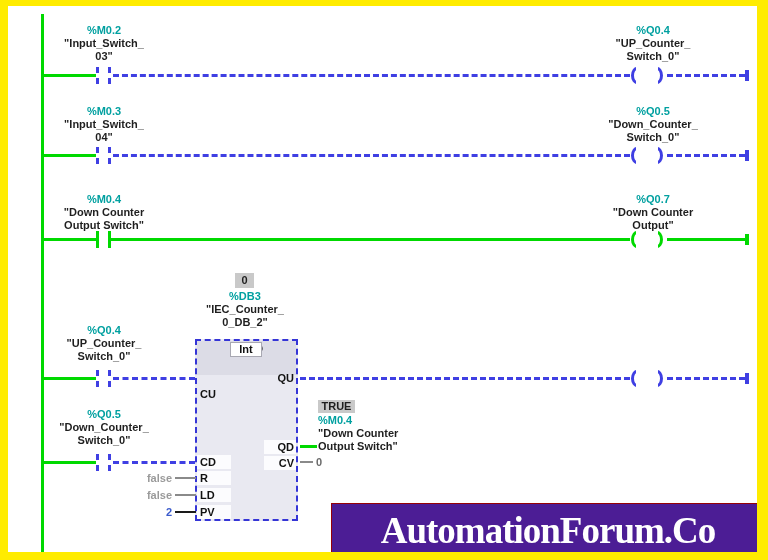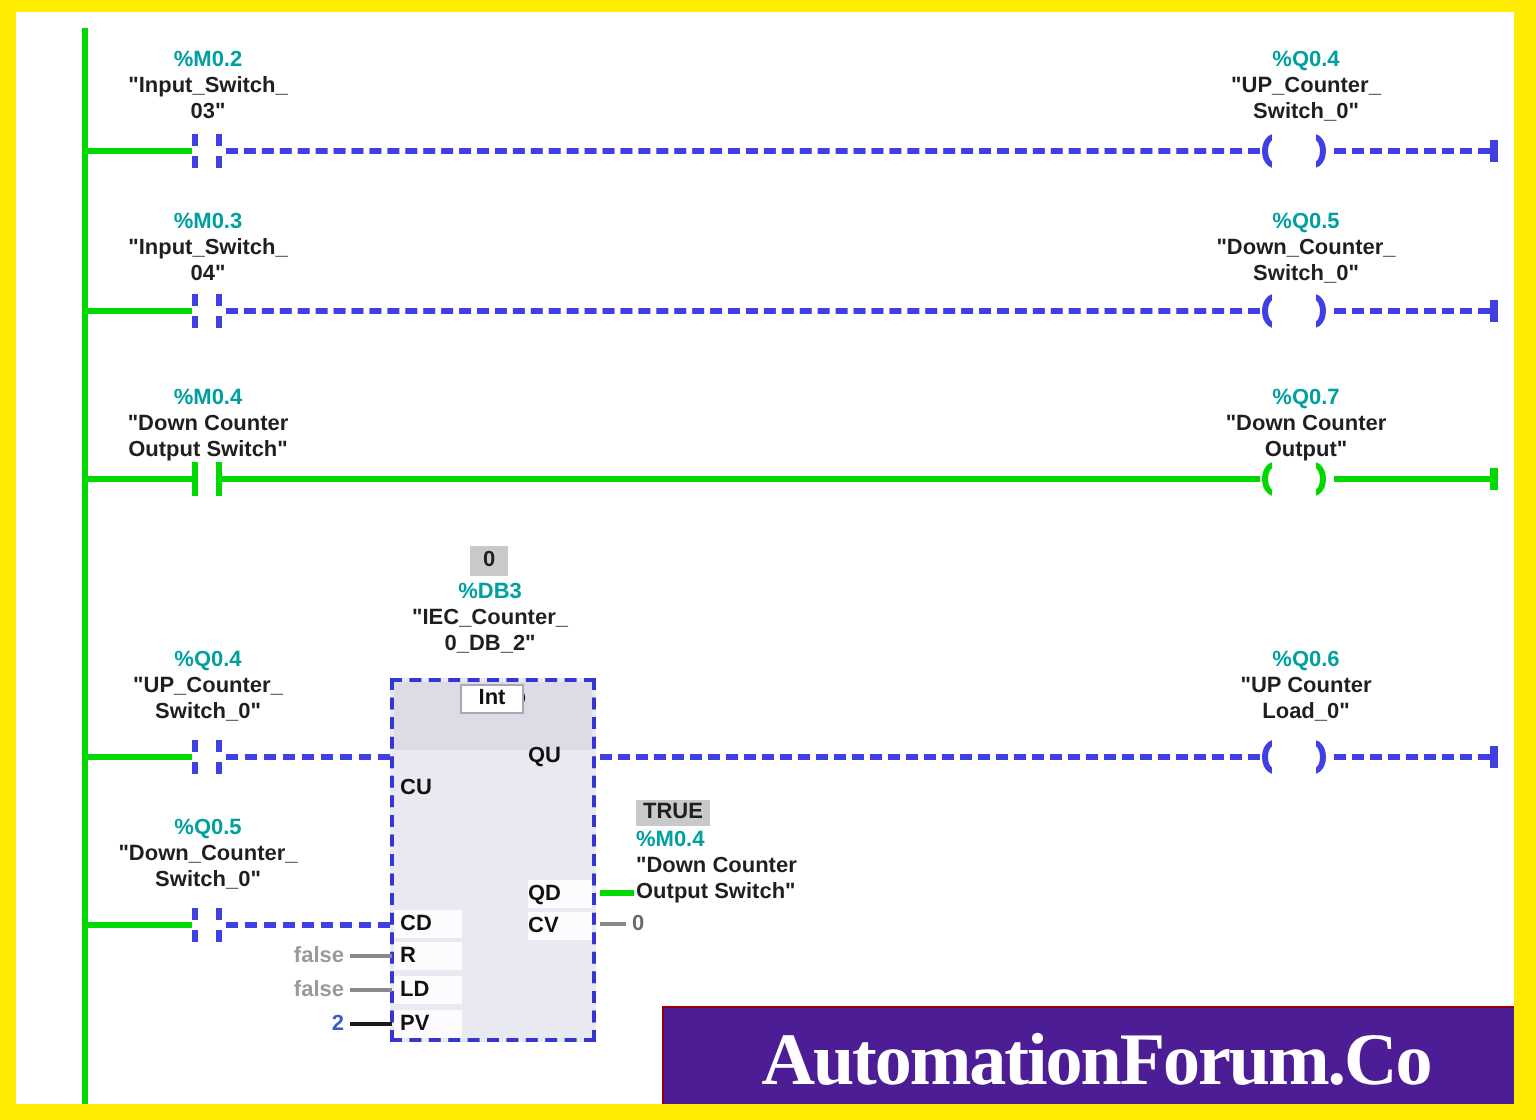--- a/index.html
+++ b/index.html
@@ -23,21 +23,21 @@
   .arc.green{border-color:#00d900;}
   .term-b{position:absolute;width:4px;height:11px;background:#3f3fe3;}
   .term-g{position:absolute;width:4px;height:11px;background:#00d900;}
   .rail{position:absolute;left:33px;top:8px;width:3px;height:544px;background:#00d900;}
   .block{position:absolute;left:187px;top:333px;width:103px;height:182px;background:#e9e9f1;
          border:2px dashed #3535d6;box-sizing:border-box;}
   .block-hd{position:absolute;left:0;top:0;width:100%;height:34px;background:#dcdce6;}
   .badge{position:absolute;background:#c9c9c9;color:#1f1f1f;font-weight:bold;font-size:11px;
          line-height:14px;text-align:center;}
   .port{position:absolute;font-size:11px;font-weight:bold;color:#111;line-height:14px;}
-  .port.r{}
+  .port.r{text-align:right;}
   .strip{position:absolute;background:#fcfcfe;height:14px;}
   .val{position:absolute;font-size:11px;font-weight:bold;line-height:13px;}
   .val-gray{color:#9a9a9a;text-align:right;}
   .val-blue{color:#3b5bcc;text-align:right;}
   .line-gray{position:absolute;height:2px;background:#8a8a8a;}
   .line-black{position:absolute;height:2px;background:#1a1a1a;}
   .line-green{position:absolute;height:3px;background:#00d900;}
   .banner{position:absolute;left:323px;top:497px;width:434px;height:55px;background:#4c1d95;
           border:1px solid #960008;box-sizing:border-box;display:flex;align-items:center;justify-content:center;}
   .banner span{color:#ffffff;font-family:"Liberation Serif",serif;font-weight:bold;font-size:37px;letter-spacing:-1px;white-space:nowrap;}
@@ -130,25 +130,20 @@
     <div class="nm">Switch_0"</div>
   </div>
   <div class="wire-g" style="left:35px;top:371px;width:53px"></div>
   <div class="cbar-b" style="left:88px;top:364px"></div>
   <div class="cbar-b" style="left:100px;top:364px"></div>
   <div class="wire-dash-b" style="left:105px;top:371px;width:82px"></div>
   <div class="port" style="left:192px;top:381px">CU</div>
 
   <div class="port r" style="left:256px;top:365px;width:30px">QU</div>
   <div class="wire-dash-b" style="left:292px;top:371px;width:330px"></div>
-  <div class="lbl" style="left:565px;top:318px;width:160px">
-    <div class="addr">%Q0.6</div>
-    <div class="nm">"UP Counter</div>
-    <div class="nm">Load_0"</div>
-  </div>
   <div class="arc arcL" style="left:623px;top:364px"></div>
   <div class="arc arcR" style="left:643px;top:364px"></div>
   <div class="wire-dash-b" style="left:659px;top:371px;width:78px"></div>
   <div class="term-b" style="left:737px;top:367px"></div>
 
   <div class="lbl" style="left:26px;top:402px;width:140px">
     <div class="addr">%Q0.5</div>
     <div class="nm">"Down_Counter_</div>
     <div class="nm">Switch_0"</div>
   </div>

